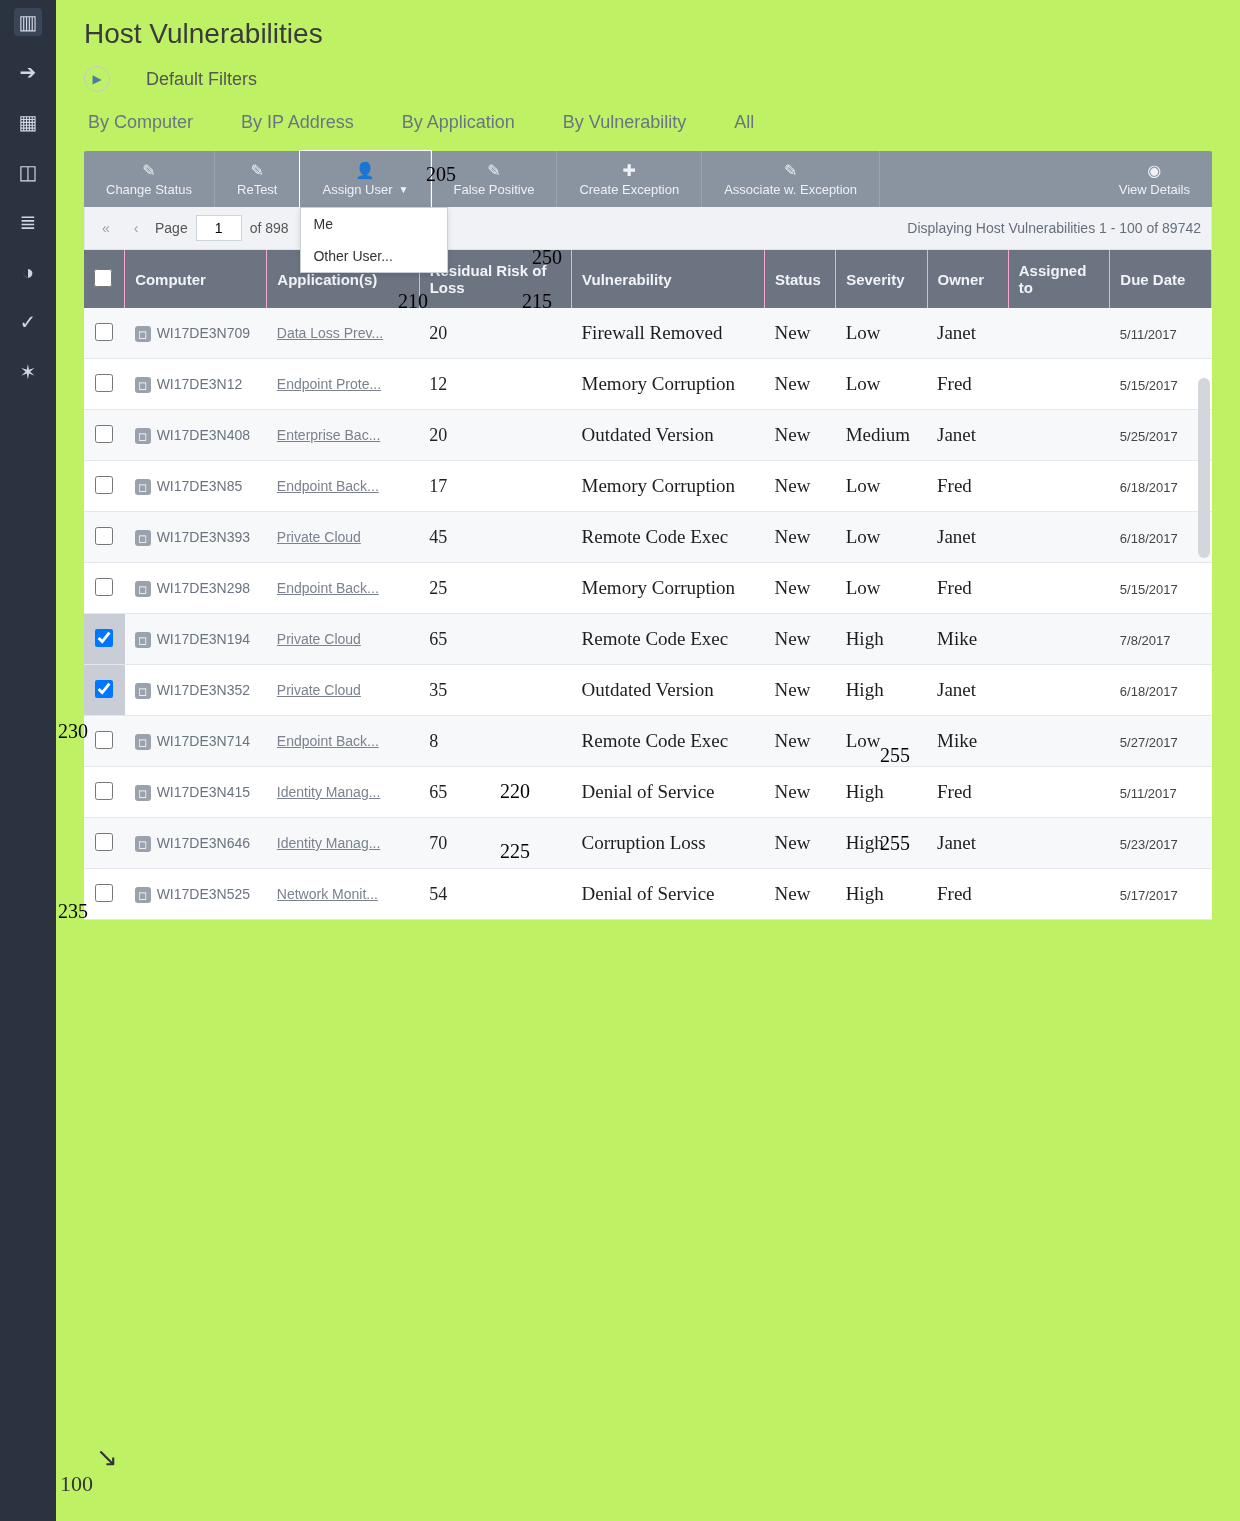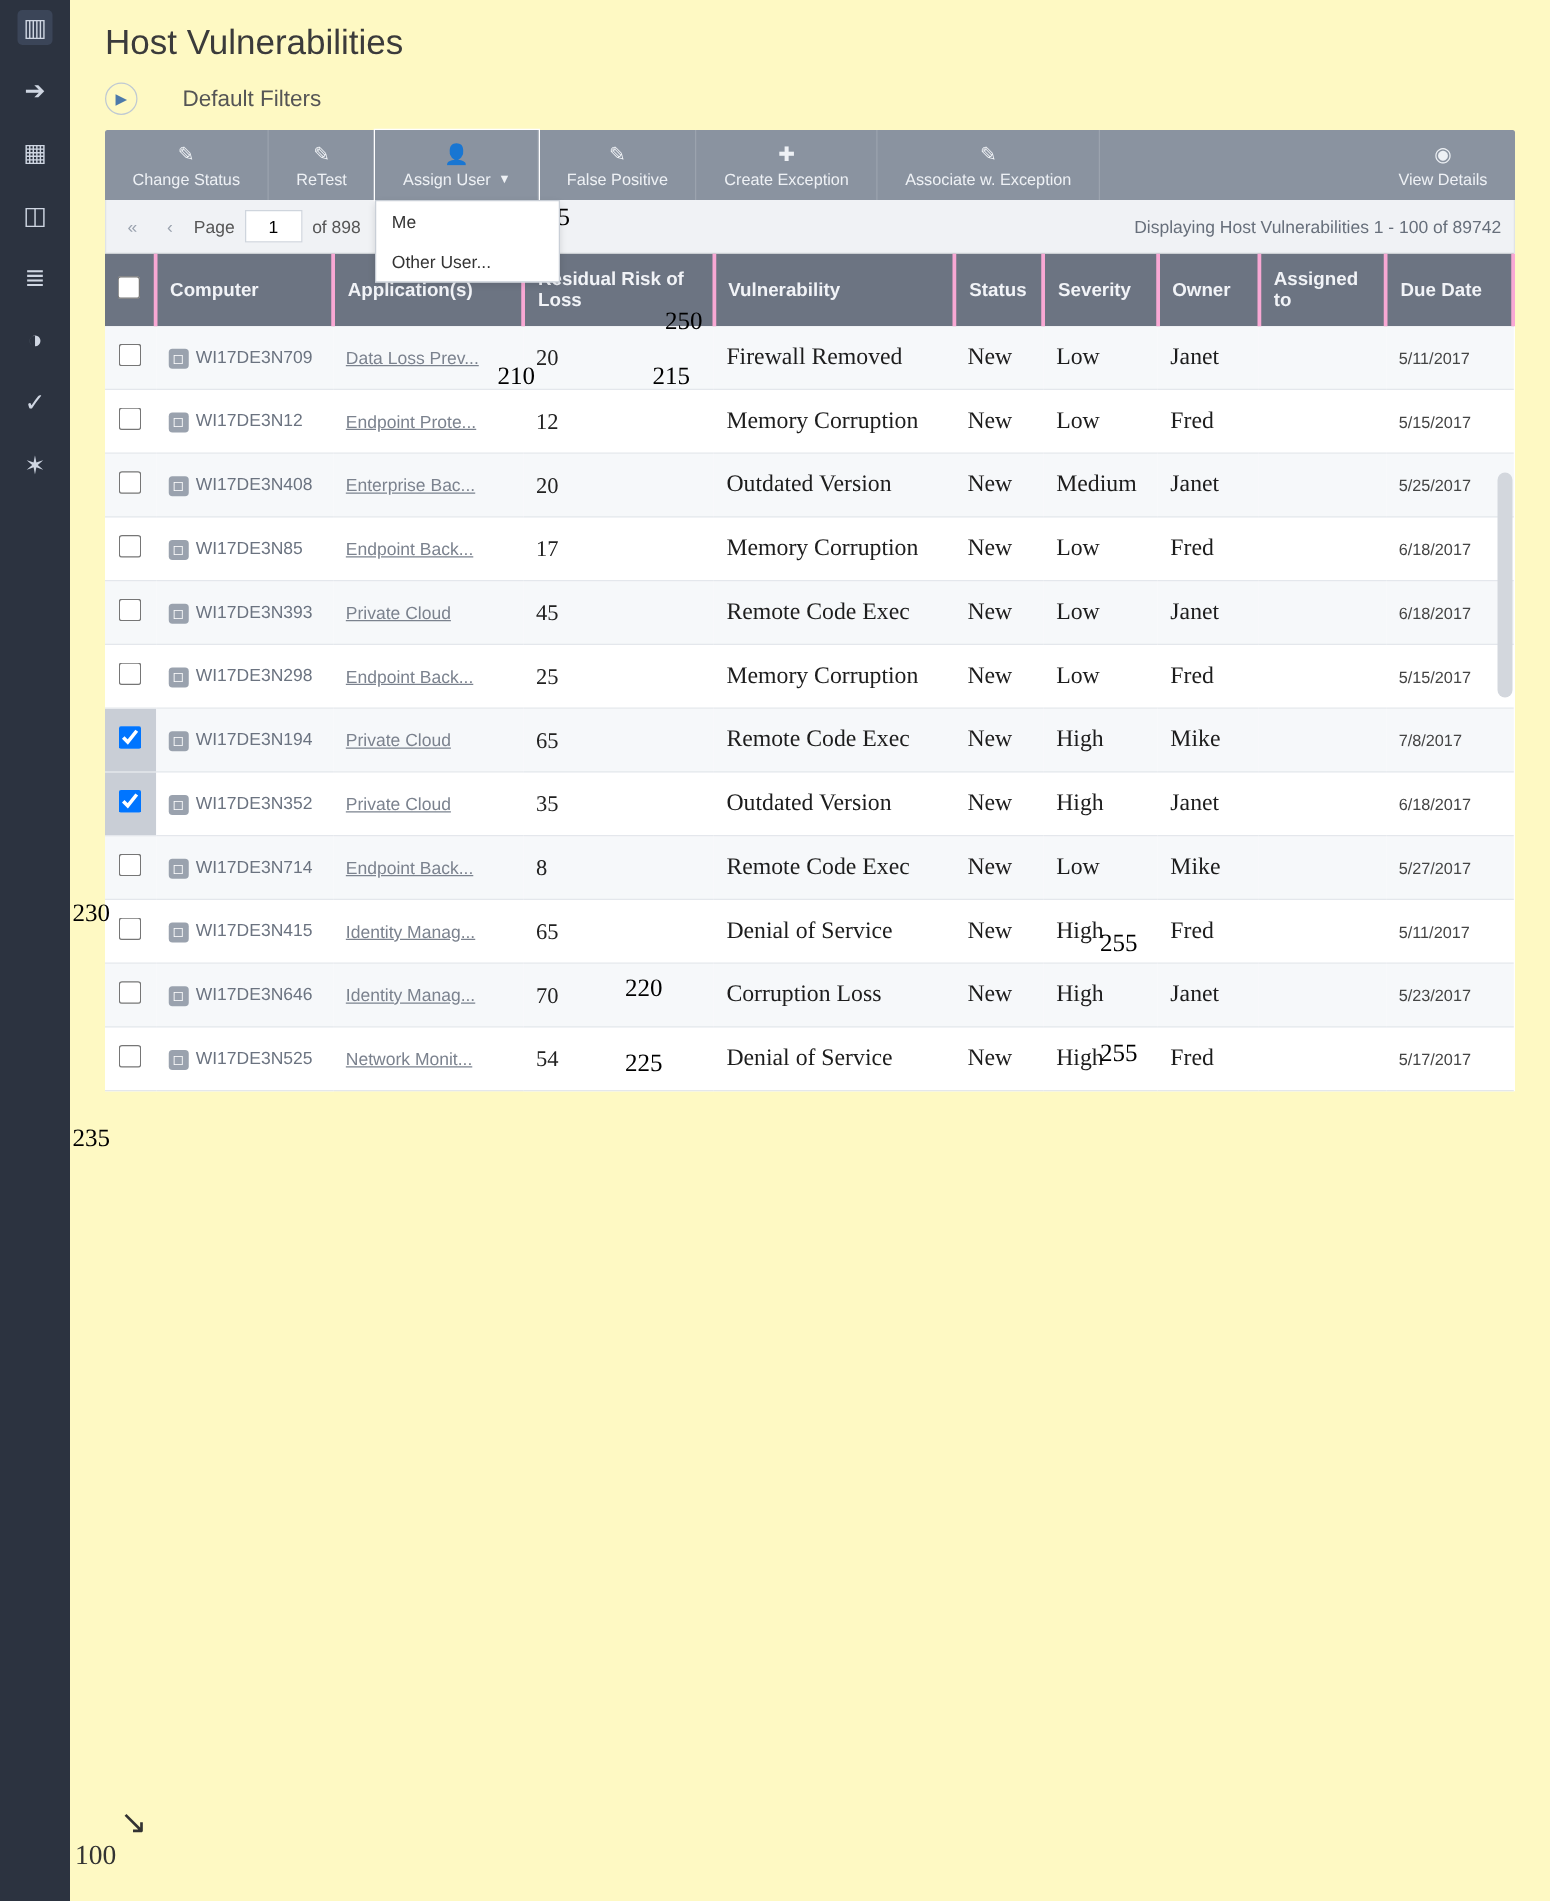--- a/index.html
+++ b/index.html
@@ -1,41 +1,41 @@
 <!DOCTYPE html>
 <html><head>
 <meta charset="utf-8">
 <style>
   * { box-sizing: border-box; margin: 0; padding: 0; }
   html, body { width: 1240px; height: 1521px; font-family: "Segoe UI", Arial, sans-serif; background: #f7f7f7; color: #333; }
   .root { display: flex; width: 100%; height: 100%; }
   .rail { width: 56px; background: #2c3340; display: flex; flex-direction: column; align-items: center; padding-top: 8px; gap: 22px; }
   .rail .rail-icon { width: 28px; height: 28px; color: #cfd6e2; display: flex; align-items: center; justify-content: center; font-size: 20px; cursor: pointer; }
   .rail .rail-icon.active { background: #3b4558; border-radius: 4px; }
-  .main { flex: 1; padding: 18px 28px 26px 28px; background: #fef9c3; position: relative; }
+  .main { flex: 1; padding: 18px 28px 26px 28px; background: #bef264; position: relative; }
   h1.page-title { font-size: 28px; font-weight: 500; color: #3b3b3b; margin-bottom: 16px; }
   .filters { display: flex; align-items: center; gap: 36px; margin-bottom: 12px; }
   .filters .play { width: 26px; height: 26px; border-radius: 50%; border: 1px solid #bfc9d3; display: flex; align-items: center; justify-content: center; color: #4d7aaa; font-size: 12px; }
   .tabs { display: flex; gap: 40px; font-size: 18px; color: #6a7483; margin-bottom: 10px; }
   .tab { padding: 8px 4px; cursor: pointer; }
   .toolbar { background: #8a93a0; color: #eef1f5; display: flex; align-items: stretch; height: 56px; border-radius: 2px 2px 0 0; }
   .toolbar .tb { flex: none; padding: 6px 22px; display: flex; flex-direction: column; align-items: center; justify-content: center; gap: 2px; font-size: 13px; border-right: 1px solid rgba(255,255,255,0.15); cursor: pointer; }
   .toolbar .tb .ico { font-size: 16px; }
   .toolbar .tb.assign { position: relative; outline: 1px solid #fff; }
   .toolbar .tb.assign .label { display: flex; align-items: center; gap: 6px; }
   .toolbar .tb.assign .caret { font-size: 10px; }
   .toolbar .spacer { flex: 1; }
   .assign-menu { position: absolute; top: 56px; left: 0; width: 148px; background: #fff; border: 1px solid #c9cfd7; box-shadow: 0 2px 6px rgba(0,0,0,0.12); z-index: 10; }
   .assign-menu .mi { padding: 8px 12px; font-size: 14px; color: #333; cursor: pointer; }
   .pager { display: flex; align-items: center; gap: 8px; padding: 8px 10px; background: #f0f2f5; font-size: 14px; color: #555; border: 1px solid #dfe3e8; border-top: none; }
   .pager .pgbtn { width: 22px; text-align: center; color: #9aa2ae; cursor: pointer; user-select: none; }
   .pager input.pagenum { width: 46px; text-align: center; border: 1px solid #cfd5dd; padding: 4px 2px; font-size: 14px; }
   .pager .right { margin-left: auto; color: #676f7b; }
   table.grid { width: 100%; border-collapse: collapse; background: #fff; font-size: 15px; }
-  table.grid th { background: #6c7482; color: #f1f3f7; font-weight: 600; text-align: left; padding: 12px 10px; font-size: 15px; border-right: 3px solid #f9a8d4; }
+  table.grid th { background: #6c7482; color: #f1f3f7; font-weight: 600; text-align: left; padding: 12px 10px; font-size: 15px; border-right: 1px solid #f9a8d4; }
   table.grid th .sel-all { accent-color: #fff; }
   table.grid td { padding: 14px 10px; border-bottom: 1px solid #e4e7ec; vertical-align: middle; }
   table.grid tbody tr:nth-child(odd) td { background: #f6f8fa; }
   table.grid tbody tr:nth-child(even) td { background: #fff; }
   .cbcell { width: 36px; text-align: center; }
   .cbcell input { width: 18px; height: 18px; }
   .compcell { color: #6b7380; font-size: 14px; white-space: nowrap; }
   .compcell .dot { display: inline-block; width: 16px; height: 16px; border-radius: 3px; background: #9aa2ae; color: #fff; font-size: 11px; line-height: 16px; text-align: center; margin-right: 6px; }
   .appcell { color: #7b828e; font-size: 14px; white-space: nowrap; max-width: 140px; overflow: hidden; text-overflow: ellipsis; text-decoration: underline; }
   .num { font-family: Georgia, "Times New Roman", serif; font-size: 18px; color: #222; margin-top: 16px; }
@@ -77,20 +77,27 @@
     </nav>
 
   <main class="main">
     <h1 class="page-title">Host Vulnerabilities</h1>
 
     <div class="filters">
       <span class="play">▶</span>
       <span style="font-size:18px;color:#555">Default Filters</span>
     </div>
 
+    <div class="tabs" id="tabs">
+        <span class="tab">By Computer</span>
+        <span class="tab">By IP Address</span>
+        <span class="tab">By Application</span>
+        <span class="tab">By Vulnerability</span>
+        <span class="tab">All</span>
+      </div>
 
     <div class="toolbar">
       <div class="tb">
         <span class="ico">✎</span>
         <span>Change Status</span>
       </div>
       <div class="tb">
         <span class="ico">✎</span>
         <span>ReTest</span>
       </div>

